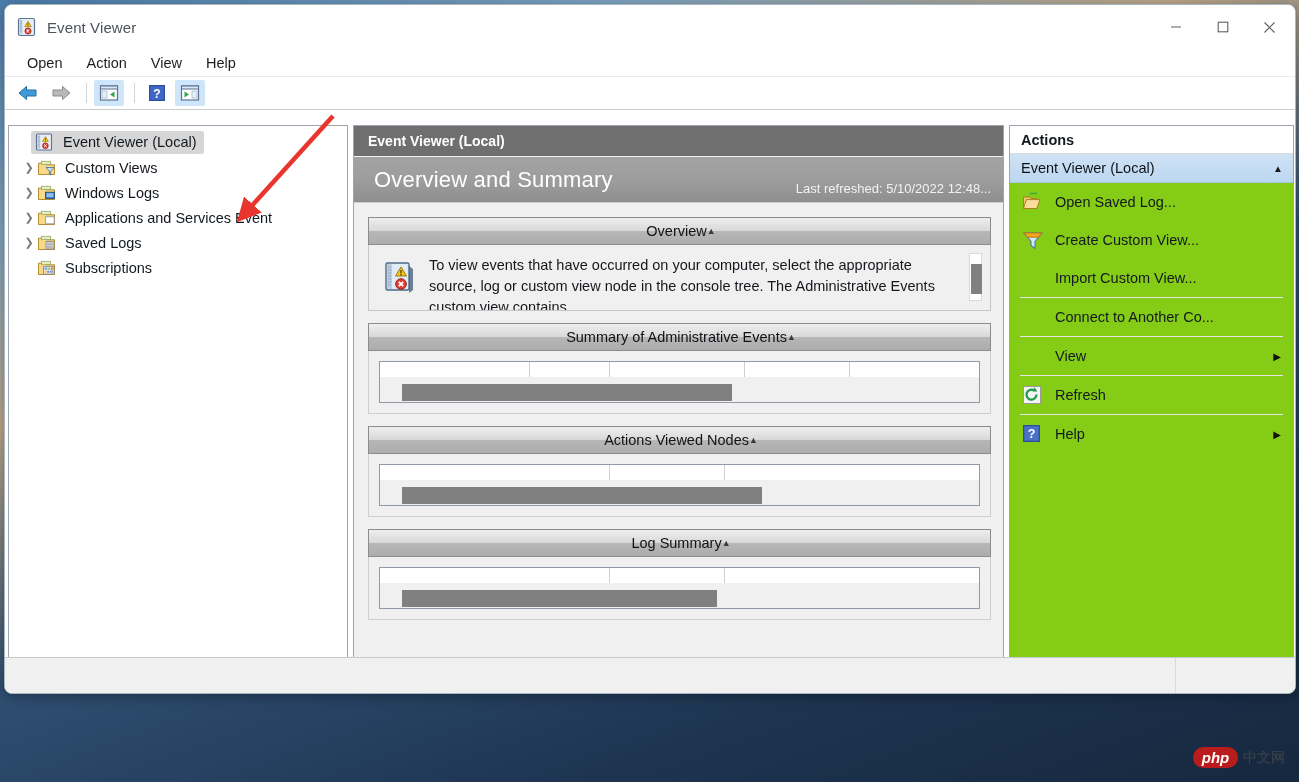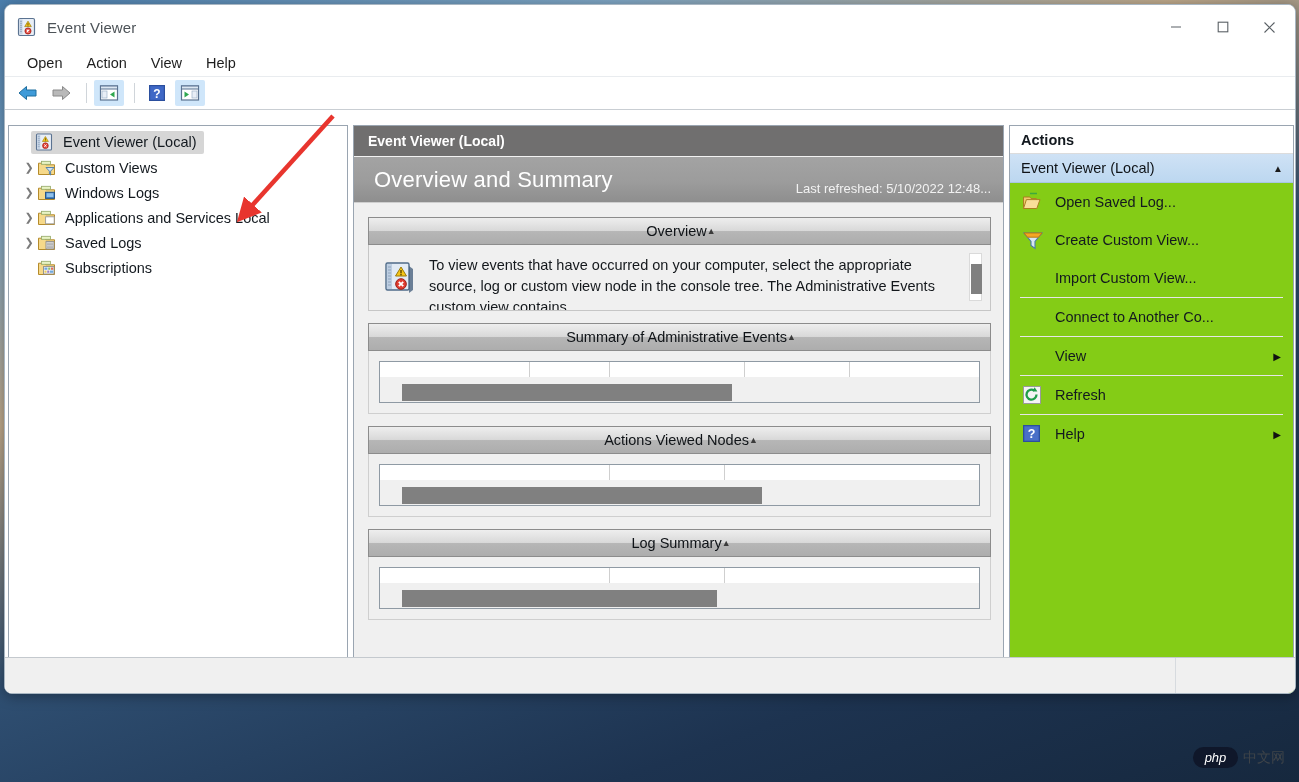--- a/index.html
+++ b/index.html
@@ -281,24 +281,24 @@
   
   #watermark {
     position: absolute;
     right: 14px; bottom: 14px;
     display: flex; align-items: center;
     z-index: 40;
   }
   #wm-badge {
     width: 45px; height: 21px;
     border-radius: 11px;
-    background: #0f172a;
+    background: #b91c1c;
     color: #ffffff;
-    font-style: italic; font-weight: normal;
-    font-size: 13px;
+    font-style: italic; font-weight: bold;
+    font-size: 15px;
     display: flex; align-items: center; justify-content: center;
     margin-right: 5px;
   }
   #wm-text { font-size: 14px; color: #3f4449; }
 
   
   #annot { position: absolute; left: 0; top: 0; width: 1299px; height: 782px; pointer-events: none; z-index: 30; }
 </style>
 </head>
 <body>
@@ -434,21 +434,21 @@
 
       <div class="tree-row child">
         <span class="tw">❯</span>
         <span class="tree-icon">
           <svg width="20" height="18" viewBox="0 0 20 18">
             <path d="M1.5 4.2h6l1.4 1.6h8.6v9.7H1.5z" fill="#f6d98a" stroke="#b58b2b" stroke-width="1"></path>
             <rect x="4.5" y="2.3" width="9" height="3" fill="#e9f3c4" stroke="#93a867" stroke-width=".8"></rect>
             <rect x="8.6" y="7.8" width="8.6" height="7" fill="#ffffff" stroke="#9a9a9a" stroke-width=".9"></rect>
           </svg>
         </span>
-        <span>Applications and Services Local</span>
+        <span>Applications and Services Event</span>
       </div>
 
       <div class="tree-row child">
         <span class="tw">❯</span>
         <span class="tree-icon">
           <svg width="20" height="18" viewBox="0 0 20 18">
             <path d="M1.5 4.2h6l1.4 1.6h8.6v9.7H1.5z" fill="#f6d98a" stroke="#b58b2b" stroke-width="1"></path>
             <rect x="4.5" y="2.3" width="9" height="3" fill="#e9f3c4" stroke="#93a867" stroke-width=".8"></rect>
             <rect x="9" y="7.6" width="8" height="7.4" fill="#e3e3e3" stroke="#8c8c8c" stroke-width=".9"></rect>
             <path d="M10 9.2h6M10 10.7h6M10 12.2h6M10 13.7h6" stroke="#9d9d9d" stroke-width=".8"></path>

